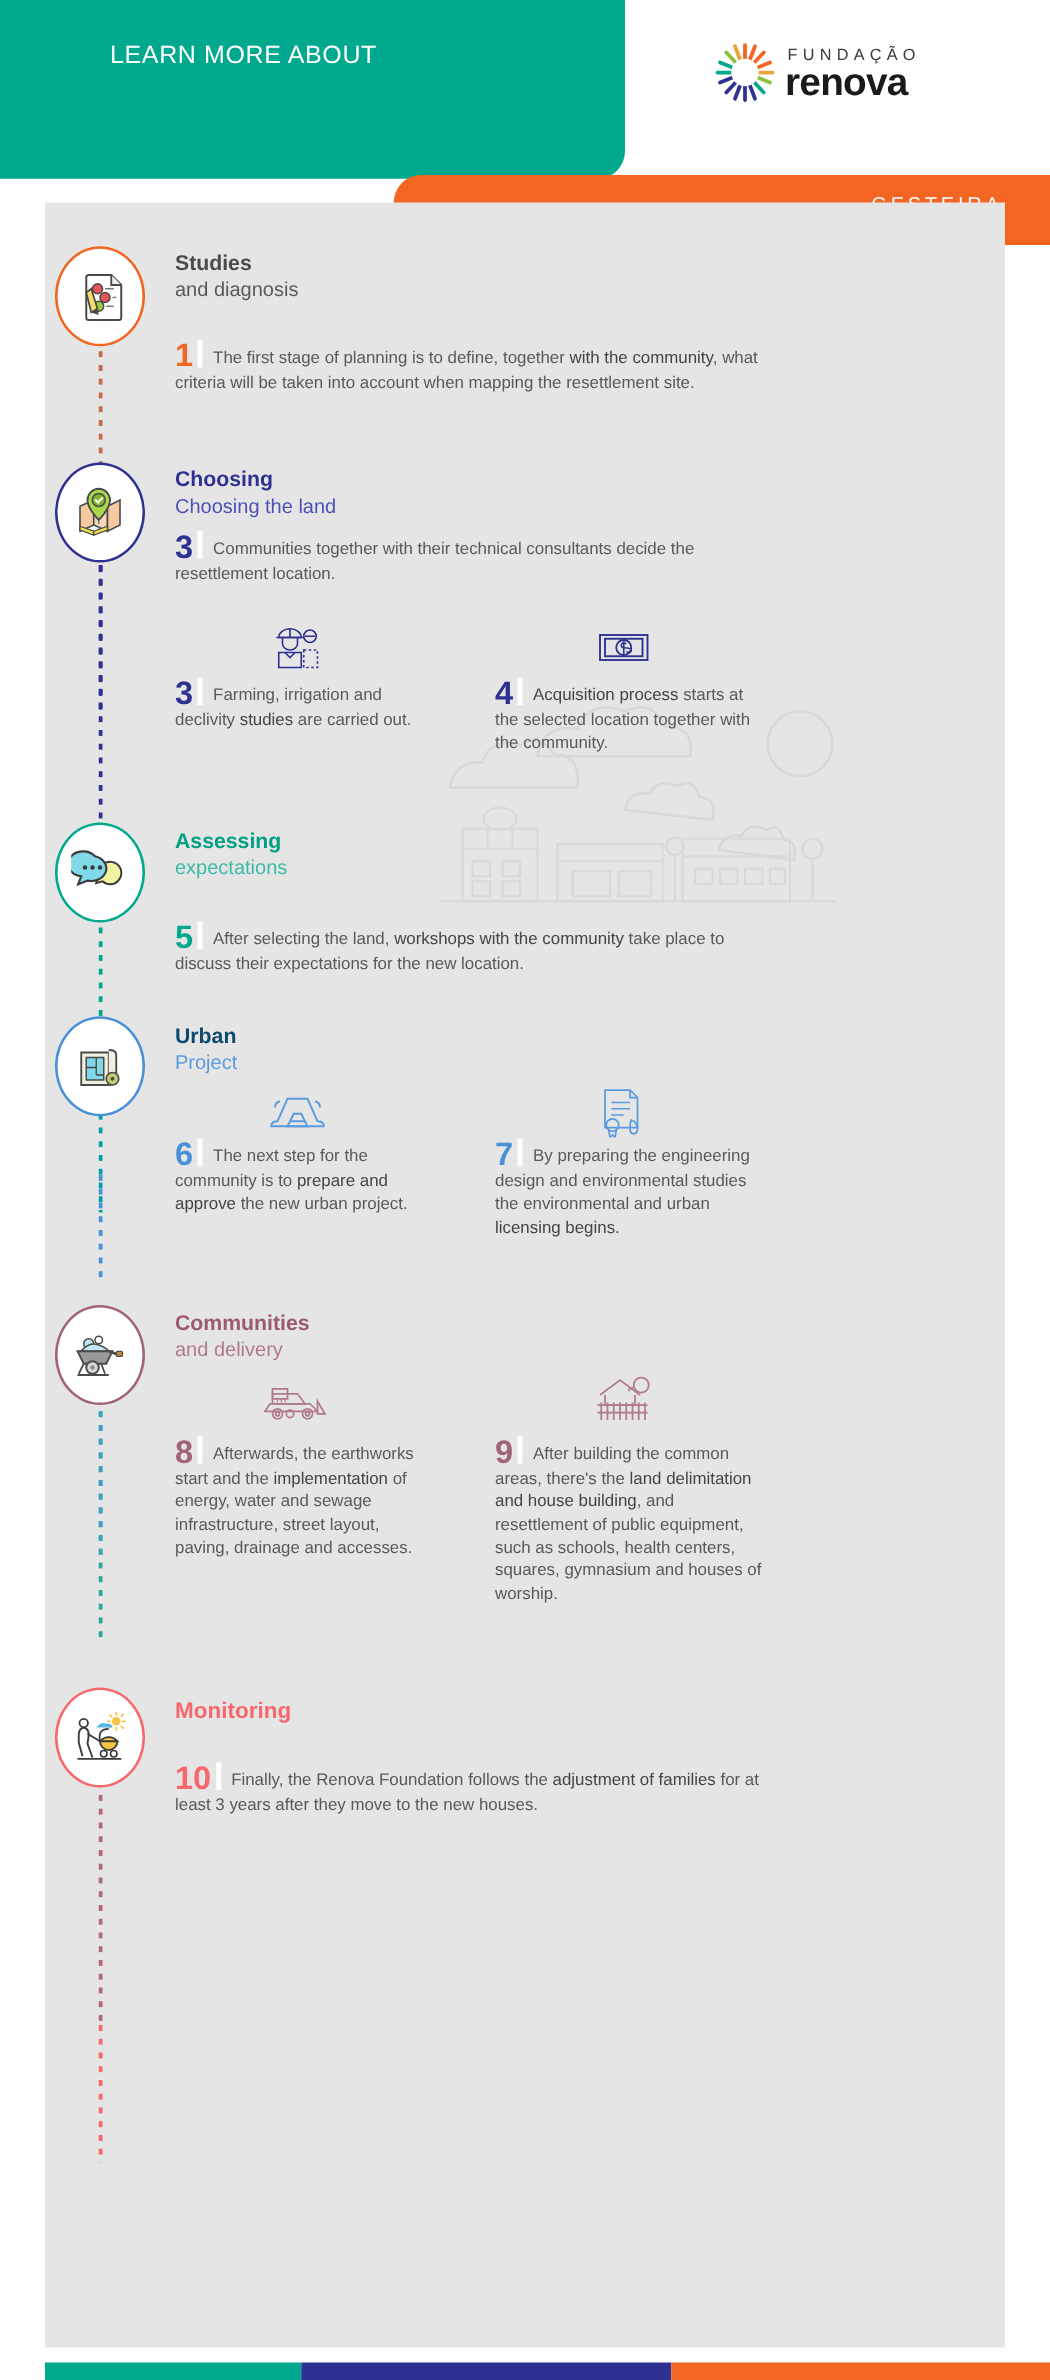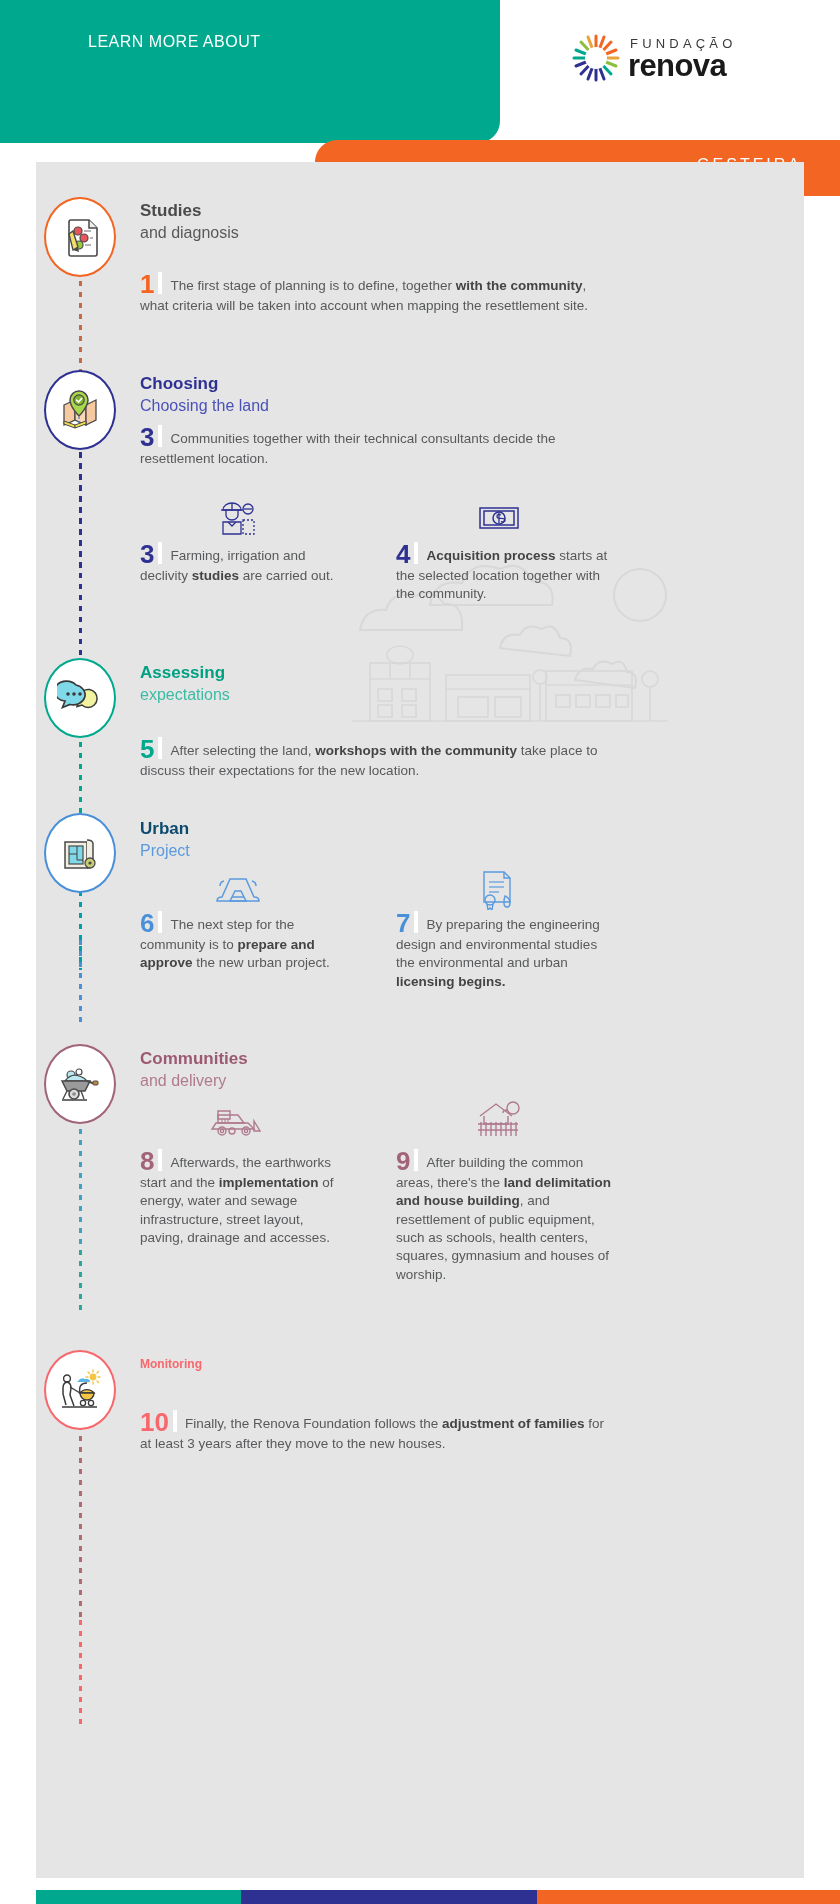--- a/index.html
+++ b/index.html
@@ -23,21 +23,21 @@
     position: absolute;
     top: 0; left: 0;
     width: 500px; height: 143px;
     background: #00a88e;
     border-bottom-right-radius: 22px;
   }
   .header-title-small {
     position: absolute;
     left: 88px; top: 32px;
     color: #ffffff;
-    font-size: 16px;
+    font-size: 20px;
     font-weight: 400;
     letter-spacing: 0.5px;
     line-height: 1.2;
   }
   .header-title-big {
     position: absolute;
     left: 88px; top: 56px;
     color: #ffffff;
     font-size: 27px;
     font-weight: bold;
@@ -132,21 +132,21 @@
     line-height: 1.35;
   }
 
   .para {
     position: absolute;
     font-size: 13.5px;
     color: #58595b;
     line-height: 1.36;
     text-align: left;
   }
-  .para b { color: #444; font-weight: bold; }
+  .para b { color: #444; font-weight: normal; }
   .num {
     font-size: 26px;
     font-weight: bold;
     line-height: 1;
     vertical-align: -3px;
     letter-spacing: 0;
   }
   .numbar {
     display: inline-block;
     width: 4px; height: 22px;
@@ -512,21 +512,21 @@
       <path d="M13 20 l10 6" stroke="#3a3a3a" stroke-width="1.4" fill="none"></path>
       <path d="M23 26 a9 9 0 0 1 14 0 z" fill="#f5c543" stroke="#3a3a3a" stroke-width="1.4"></path>
       <path d="M23 26 h14 a7 7 0 0 1 -14 0 z" fill="#f5c543" stroke="#3a3a3a" stroke-width="1.4"></path>
       <path d="M23 26 q-2-10 7-10" fill="none" stroke="#3a3a3a" stroke-width="1.4"></path>
       <circle cx="26" cy="36" r="2.6" fill="none" stroke="#3a3a3a" stroke-width="1.3"></circle>
       <circle cx="34" cy="36" r="2.6" fill="none" stroke="#3a3a3a" stroke-width="1.3"></circle>
       <line x1="5" y1="40" x2="40" y2="40" stroke="#3a3a3a" stroke-width="1.4"></line>
     </svg>
   </div>
   <div class="stage-head" style="top:1357px;">
-    <div class="stage-title" style="color:#f8676c; font-size:12px;">Monitoring</div>
+    <div class="stage-title" style="color:#f8676c; font-size:18px;">Monitoring</div>
   </div>
   <div class="para" style="left:140px; top:1409px; width:475px;">
     <span class="num color-coral">10</span><span class="numbar"></span><span><span>Finally, the Renova Foundation follows the </span><b>adjustment of families</b><span> for at least 3 years after they move to the new houses.</span></span>
   </div>
 </div>
 
 <div class="footer">
   <span class="f1"></span>
   <span class="f2"></span>
   <span class="f3"></span>

